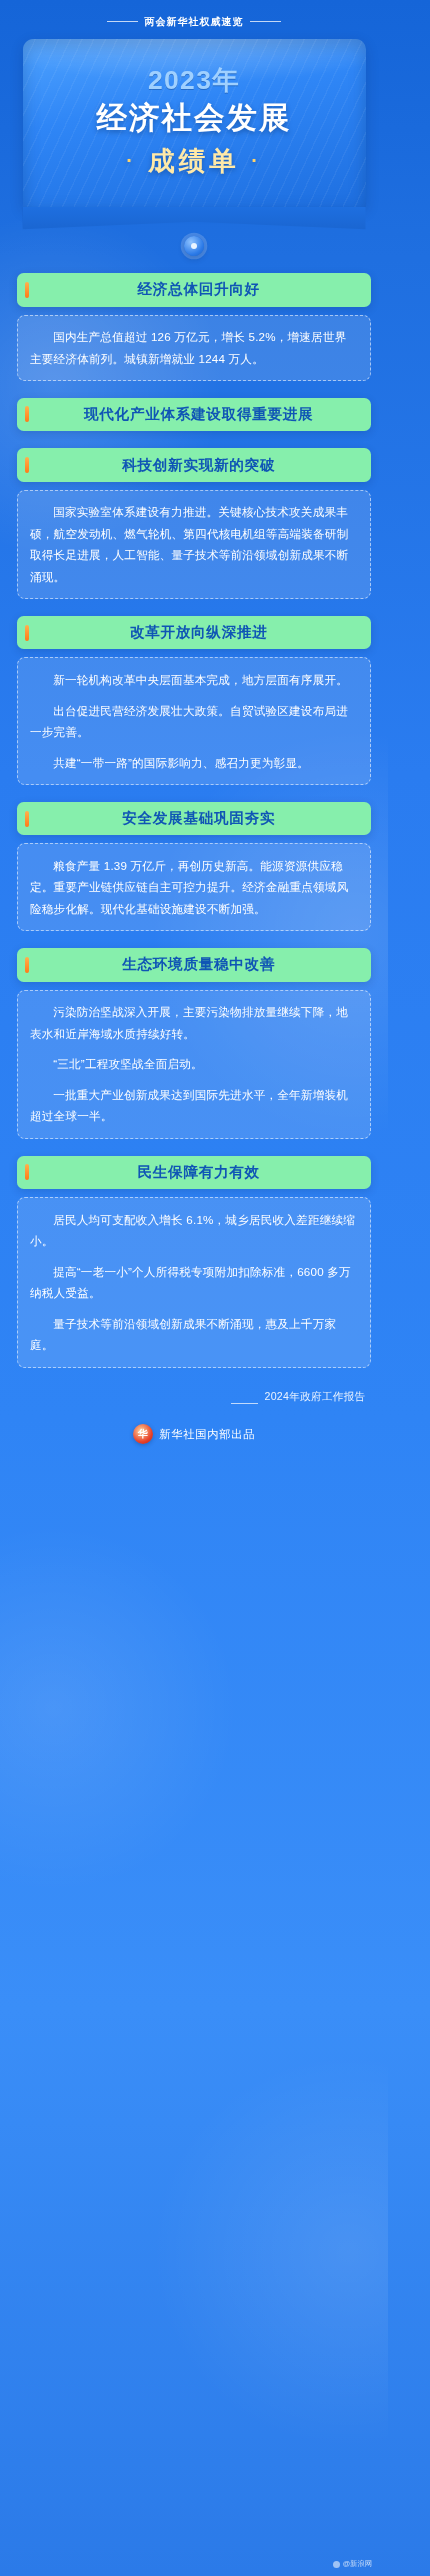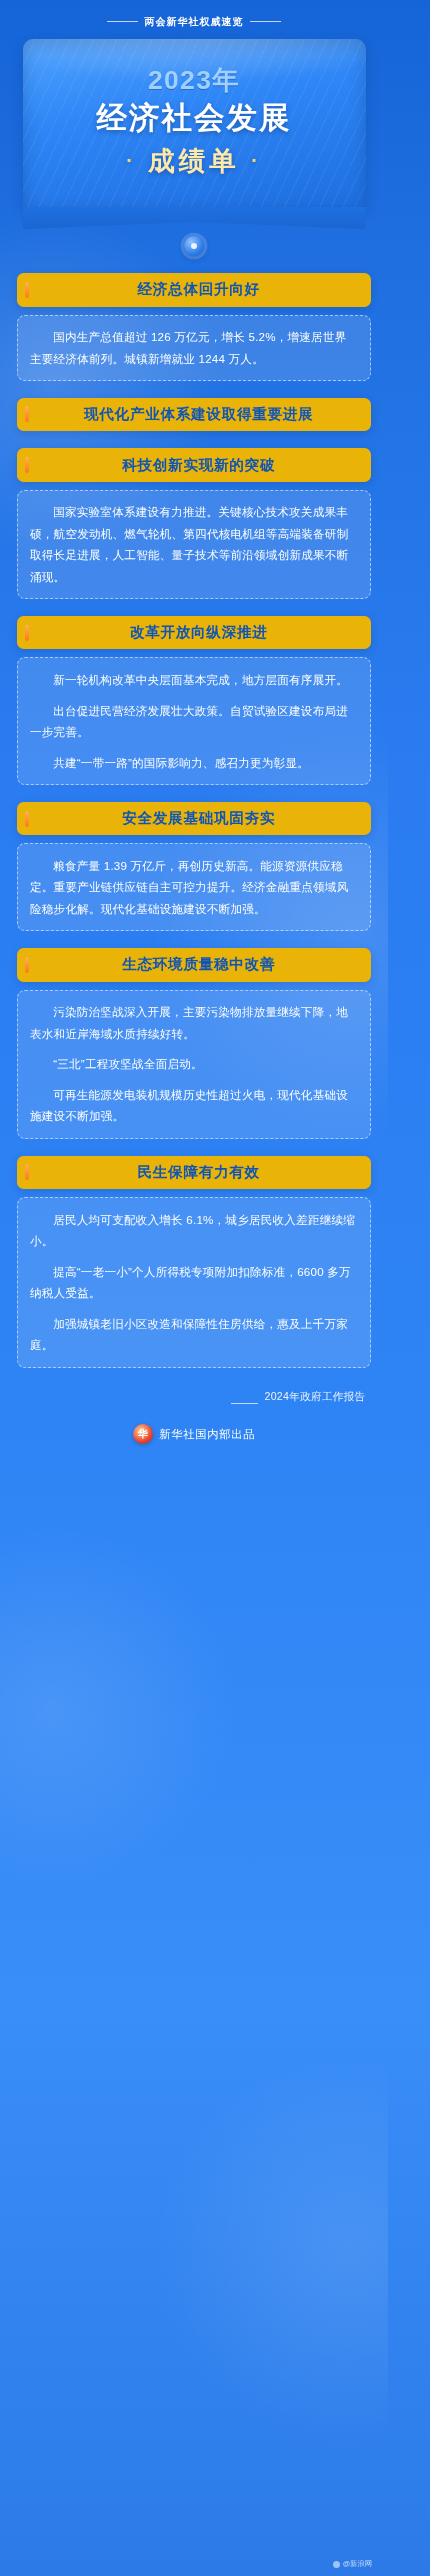--- a/index.html
+++ b/index.html
@@ -88,21 +88,21 @@
     box-shadow:0 0 0 3.3px rgba(255,255,255,.18), 0 2.6px 6.6px rgba(4,32,80,.3);
     display:flex;align-items:center;justify-content:center;
   }
   .pin i { width:6px;height:6px;border-radius:50%;background:#eaf4ff;display:block; }
 
   
   .section { position:relative; z-index:3; padding:0 17px; margin-top:17px; }
   .sec-title {
     position:relative;
     margin:0 auto;
-    background:#eab308;
+    background:#86efac;
     border-radius:6.6px;
     padding:7.3px 10.6px 7.3px 20px;
     color:#0f55b5;
     font-size:14.6px; font-weight:bold; letter-spacing:0.7px;
     text-align:center;
     box-shadow:0 2.6px 8px rgba(4,32,80,.16);
   }
   .sec-title .bar {
     position:absolute; left:8px; top:50%; transform:translateY(-50%);
     width:4px; height:16px; border-radius:2px;
@@ -236,33 +236,33 @@
   </div>
 
   <div class="section">
     <div class="sec-title">
       <span class="bar"></span>
       <span>生态环境质量稳中改善</span>
     </div>
     <div class="card">
       <p class="para">污染防治坚战深入开展，主要污染物排放量继续下降，地表水和近岸海域水质持续好转。</p>
       <p class="para">“三北”工程攻坚战全面启动。</p>
-      <p class="para">可再生能源发电装机规模历史性超过火电，现代化基础设施建设不断加强。</p>
+      <p class="para">一批重大产业创新成果达到国际先进水平，全年新增装机超过全球一半。</p>
     </div>
   </div>
 
   <div class="section">
     <div class="sec-title">
       <span class="bar"></span>
       <span>民生保障有力有效</span>
     </div>
     <div class="card">
       <p class="para">居民人均可支配收入增长 6.1%，城乡居民收入差距继续缩小。</p>
       <p class="para">提高“一老一小”个人所得税专项附加扣除标准，6600 多万纳税人受益。</p>
-      <p class="para">加强城镇老旧小区改造和保障性住房供给，惠及上千万家庭。</p>
+      <p class="para">量子技术等前沿领域创新成果不断涌现，惠及上千万家庭。</p>
     </div>
   </div>
 
   <div class="source">
     <span class="rule"></span>
     <span>2024年政府工作报告</span>
   </div>
 
   <div class="brand">
     <span class="logo">

